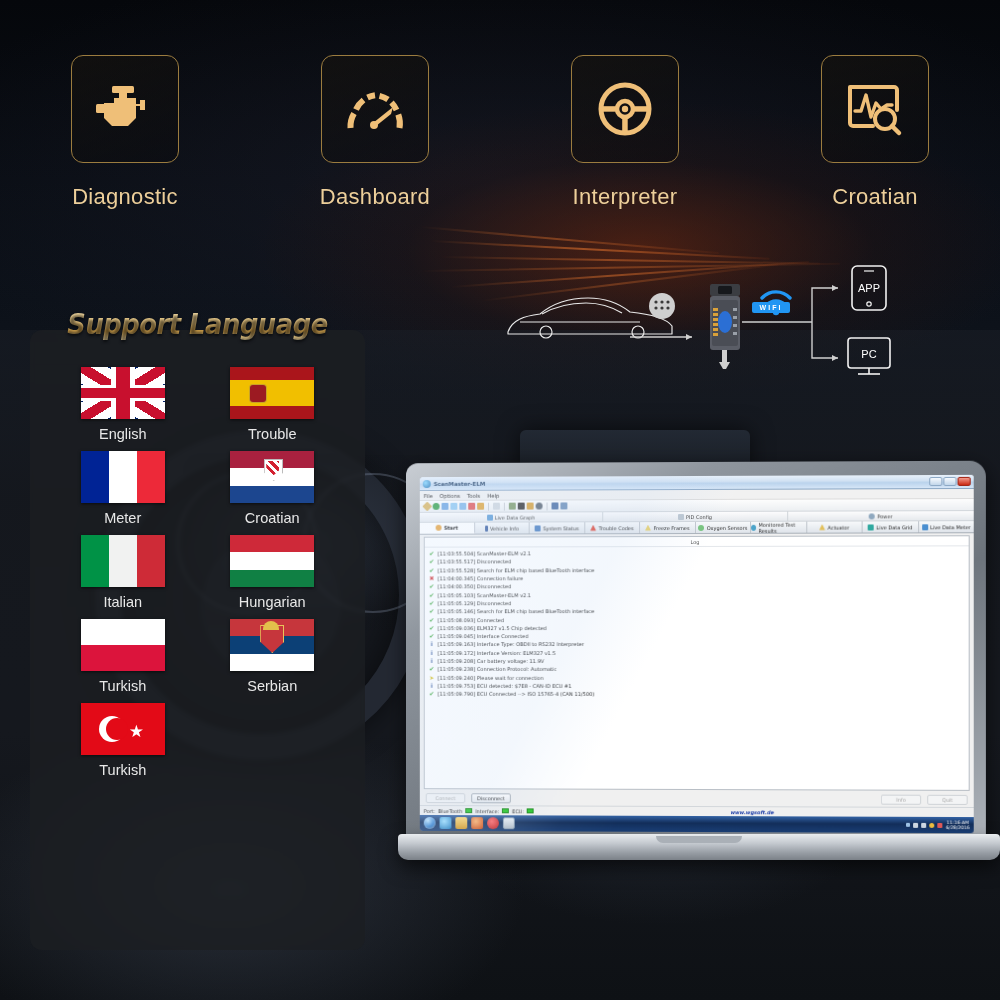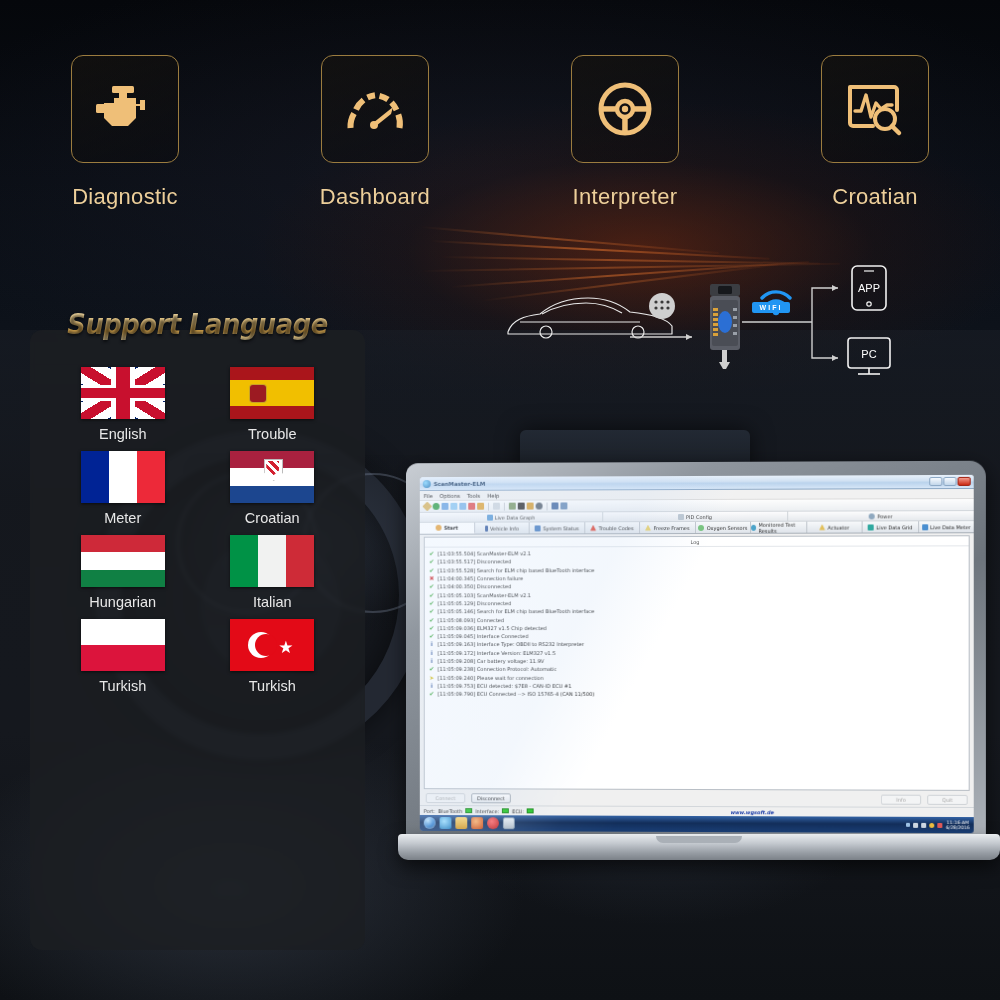--- a/index.html
+++ b/index.html
@@ -461,33 +461,37 @@
     <div class="lang-cell">
       <div class="flag f-fr"></div>
       <div class="lang-name">Meter</div>
     </div>
 
     <div class="lang-cell">
       <div class="flag f-hr"></div>
       <div class="lang-name">Croatian</div>
     </div>
     <div class="lang-cell">
+      <div class="flag f-it"></div>
+      <div class="lang-name">Italian</div>
+    </div>
+
+    <div class="lang-cell">
       <div class="flag f-hu"></div>
       <div class="lang-name">Hungarian</div>
     </div>
-
-    <div class="lang-cell">
-      <div class="flag f-it"></div>
-      <div class="lang-name">Italian</div>
-    </div>
     <div class="lang-cell">
       <div class="flag f-pl"></div>
       <div class="lang-name">Turkish</div>
     </div>
 
+    <div class="lang-cell">
+      <div class="flag f-rs"></div>
+      <div class="lang-name">Serbian</div>
+    </div>
     <div class="lang-cell">
       <div class="flag f-tr">
           <span class="star-tr">★</span>
         </div>
       <div class="lang-name">Turkish</div>
     </div>
 
   </div>
 </div>
 

